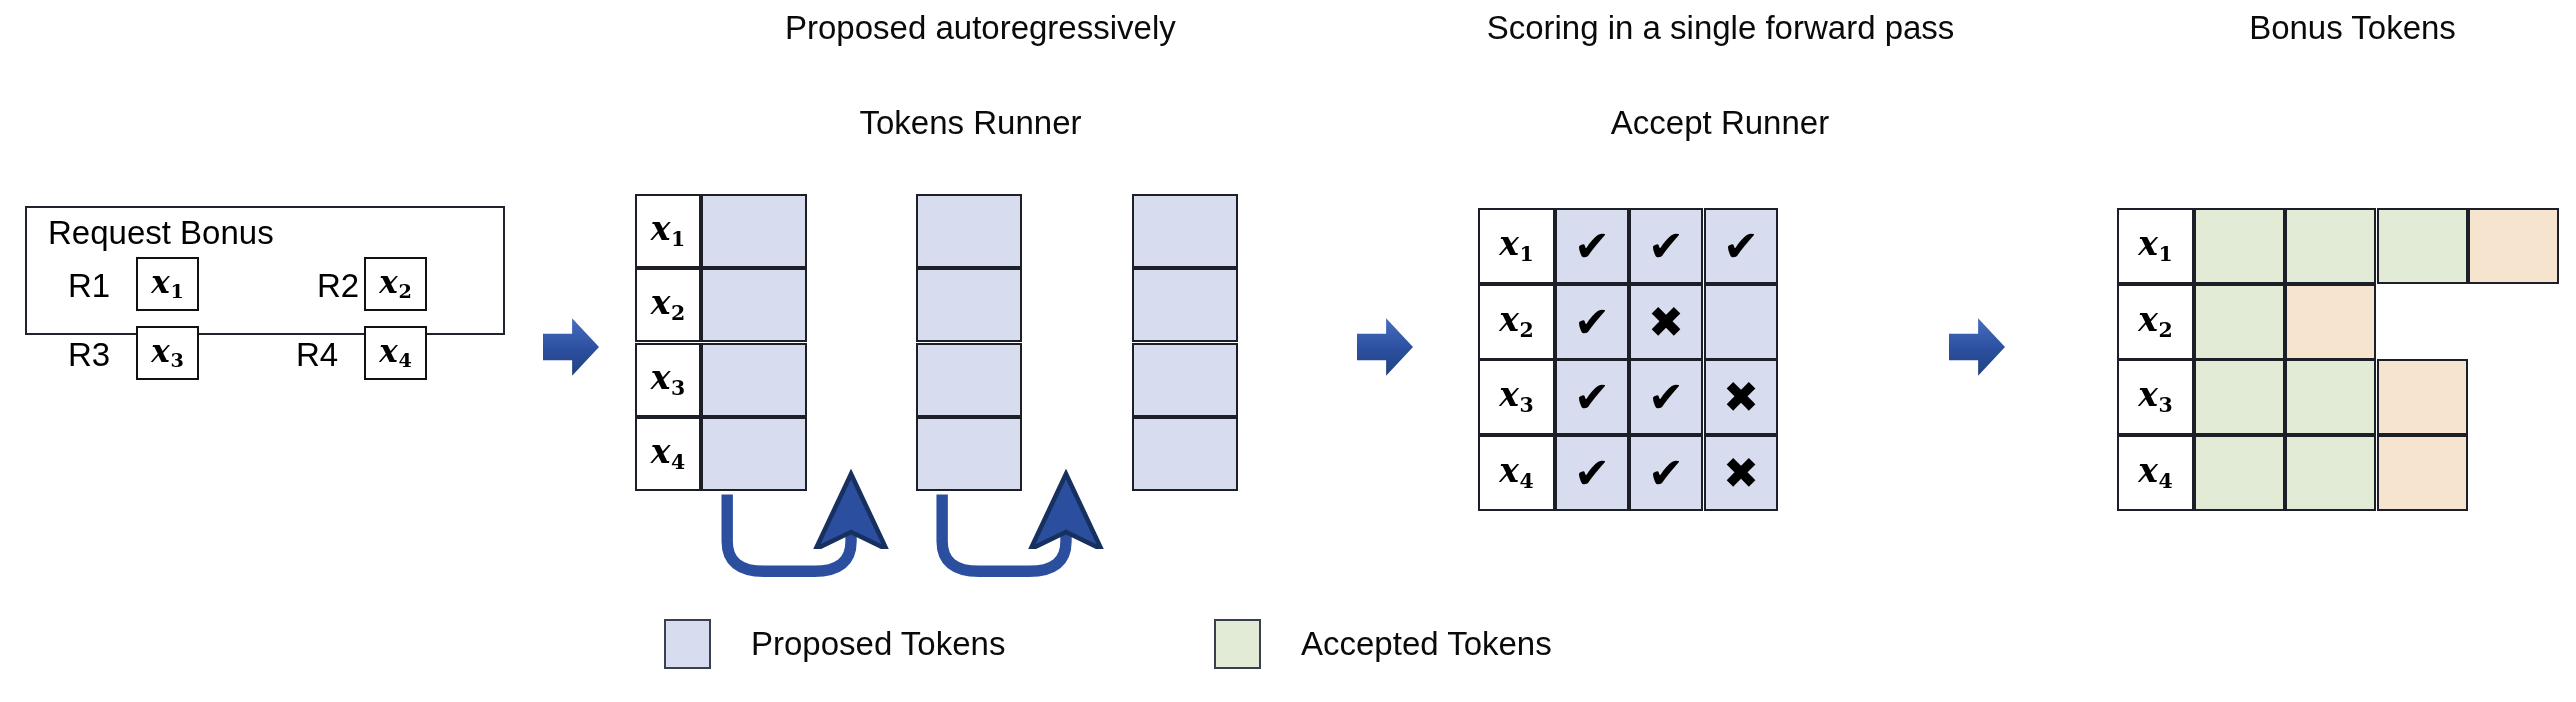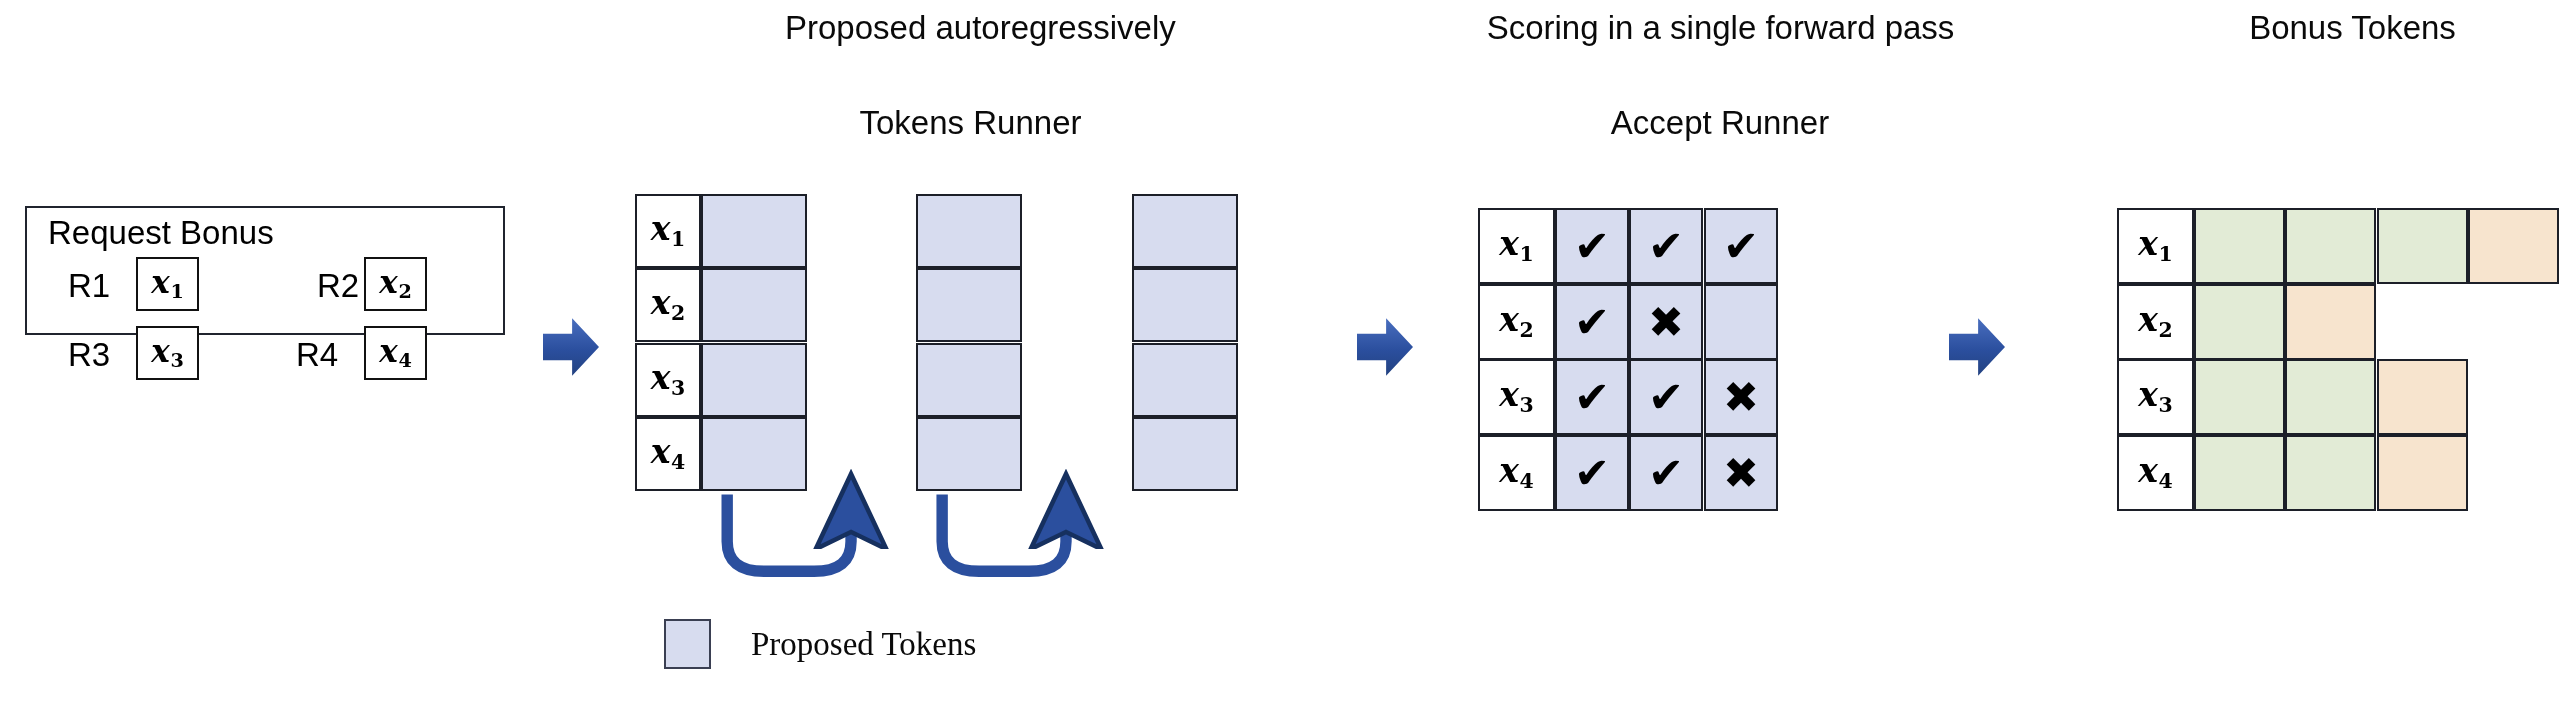--- a/index.html
+++ b/index.html
@@ -62,21 +62,21 @@
   .mark{
     font-family:"DejaVu Sans",sans-serif;
     font-weight:900;color:#000000;line-height:1;
     font-size:43px;
   }
 
   
   .loop-arrow{overflow:visible;}
 
   
-  #legend{left:0;top:615px;width:2576px;height:64px;font-family:Liberation Serif, serif;}
+  #legend{left:0;top:615px;width:2576px;height:64px;}
   .legend-item{position:absolute;display:flex;align-items:center;}
   .legend-swatch{
     width:47px;height:50px;box-sizing:border-box;
     border:2.9px solid #3a3f52;
   }
   .legend-text{
     font-size:33px;margin-left:40px;white-space:nowrap;color:#0a0a0a;
   }
 </style>
 </head>
@@ -227,14 +227,18 @@
     <div class="abs cell cell-green" style="left: 77px; top: 227px; width: 91px; height: 76px;"></div>
     <div class="abs cell cell-green" style="left: 168px; top: 227px; width: 91px; height: 76px;"></div>
     <div class="abs cell cell-orange" style="left: 260px; top: 227px; width: 91px; height: 76px;"></div>
   </div>
 
 <div class="abs" id="legend">
     <div class="legend-item" style="left: 664px; top: 4.3px;">
       <div class="legend-swatch" style="background: rgb(215, 220, 239); position: relative;"></div>
       <span class="legend-text">Proposed Tokens</span>
     </div>
+    <div class="legend-item" style="left: 1214px; top: 4.3px;">
+      <div class="legend-swatch" style="background: rgb(226, 235, 214); position: relative;"></div>
+      <span class="legend-text">Accepted Tokens</span>
+    </div>
   </div>
 
 
 </body></html>

